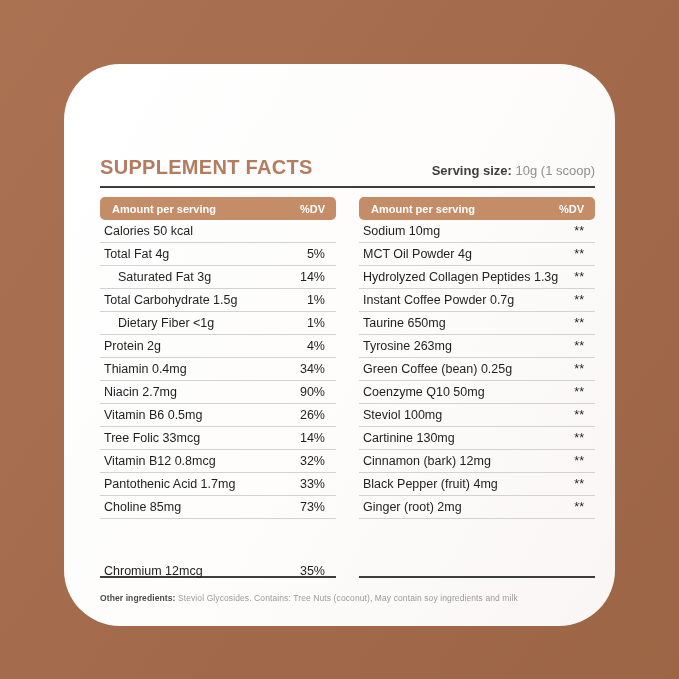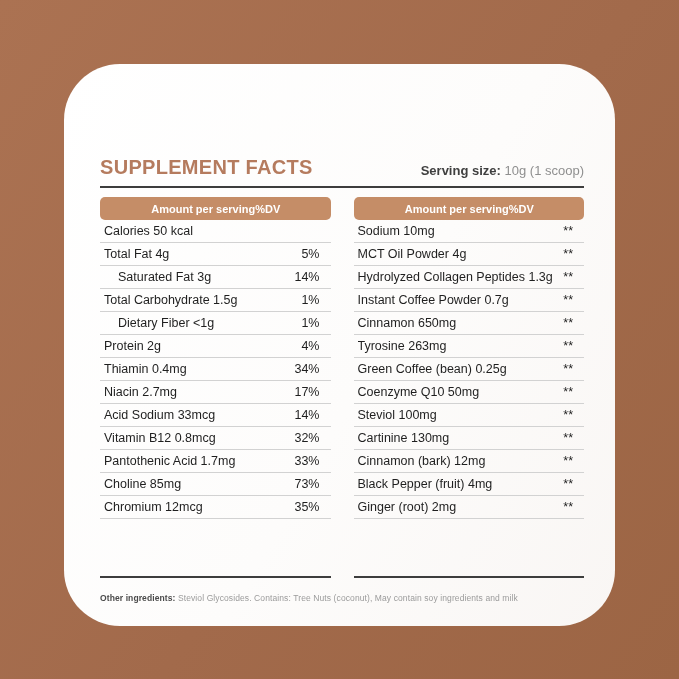--- a/index.html
+++ b/index.html
@@ -11,21 +11,21 @@
     overflow: hidden;
   }
   .card {
     position: absolute;
     left: 64px; top: 64px;
     width: 551px; height: 562px;
     background: linear-gradient(120deg, #ffffff 0%, #fdfcfb 55%, #f9f6f4 100%);
     border-radius: 56px;
   }
   .content {
-    padding: 56px 31px 0 36px;
+    padding: 56px 20px 0 36px;
   }
   .title-row {
     display: flex;
     justify-content: space-between;
     align-items: flex-end;
     border-bottom: 2px solid var(--rule-dark, #3d3d3d);
     padding-bottom: 7px;
   }
   .title {
     font-size: 20px;
@@ -51,21 +51,21 @@
   .table-col {
     flex: 1;
     min-width: 0;
   }
   .thead {
     background: var(--accent-header, #c58d67);
     color: #ffffff;
     border-radius: 5px;
     height: 23px;
     display: flex;
-    justify-content: center;
+    justify-content: space-between;
     align-items: center;
     padding: 0 11px 0 12px;
     font-size: 11px;
     font-weight: bold;
   }
   .tbody {
     height: 358px;
     border-bottom: 2px solid var(--rule-dark, #3d3d3d);
   }
   .row {
@@ -148,26 +148,30 @@
     <span class="row-dv">4%</span>
   </div>
 
   <div class="row">
     <span class="row-label">Thiamin 0.4mg</span>
     <span class="row-dv">34%</span>
   </div>
 
   <div class="row">
     <span class="row-label">Niacin 2.7mg</span>
-    <span class="row-dv">17%</span>
-  </div>
-
-
-  <div class="row">
-    <span class="row-label">Acid Sodium 33mcg</span>
+    <span class="row-dv">90%</span>
+  </div>
+
+  <div class="row">
+    <span class="row-label">Vitamin B6 0.5mg</span>
+    <span class="row-dv">26%</span>
+  </div>
+
+  <div class="row">
+    <span class="row-label">Tree Folic 33mcg</span>
     <span class="row-dv">14%</span>
   </div>
 
   <div class="row">
     <span class="row-label">Vitamin B12 0.8mcg</span>
     <span class="row-dv">32%</span>
   </div>
 
   <div class="row">
     <span class="row-label">Pantothenic Acid 1.7mg</span>
@@ -206,21 +210,21 @@
     <span class="row-label">Hydrolyzed Collagen Peptides 1.3g</span>
     <span class="row-dv">**</span>
   </div>
 
   <div class="row">
     <span class="row-label">Instant Coffee Powder 0.7g</span>
     <span class="row-dv">**</span>
   </div>
 
   <div class="row">
-    <span class="row-label">Cinnamon 650mg</span>
+    <span class="row-label">Taurine 650mg</span>
     <span class="row-dv">**</span>
   </div>
 
   <div class="row">
     <span class="row-label">Tyrosine 263mg</span>
     <span class="row-dv">**</span>
   </div>
 
   <div class="row">
     <span class="row-label">Green Coffee (bean) 0.25g</span>

